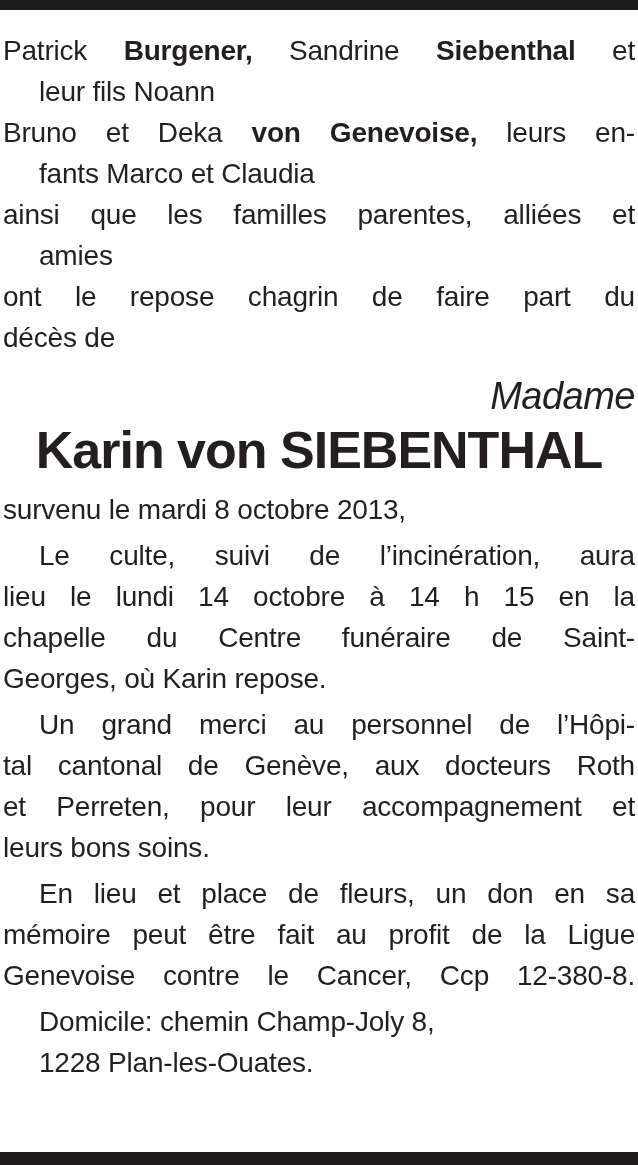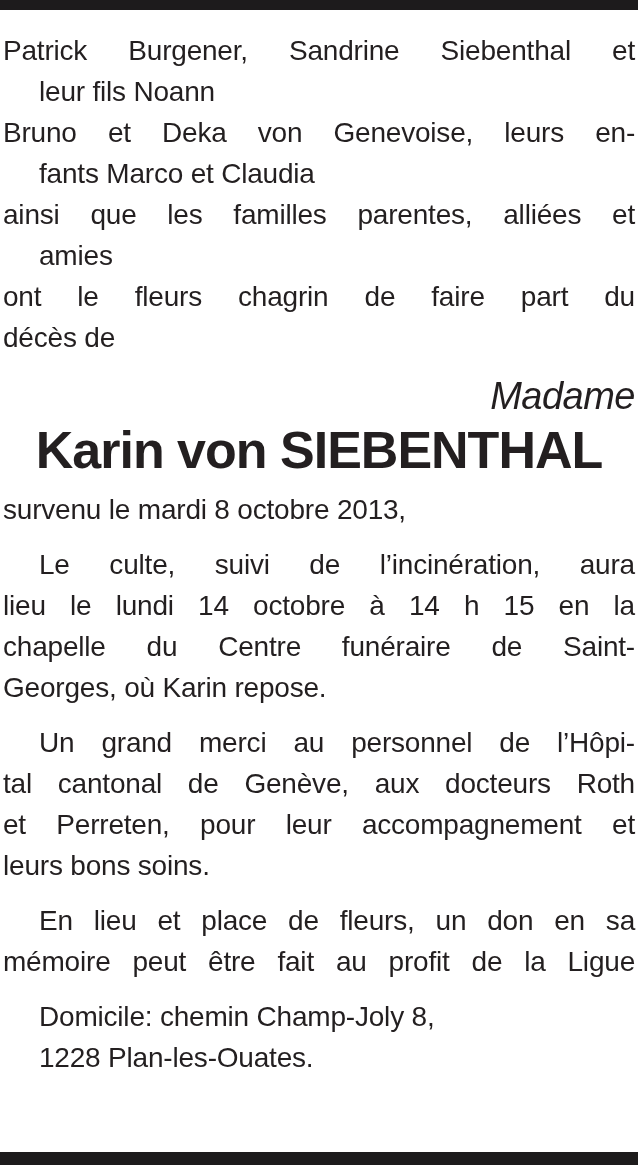--- a/index.html
+++ b/index.html
@@ -23,56 +23,56 @@
     box-sizing: border-box;
     font-size: 28px;
     line-height: 41px;
     letter-spacing: -0.2px;
     font-stretch: condensed;
   }
   .line { min-height: 41px; }
   .just { text-align: justify; text-align-last: justify; }
   .hang { padding-left: 36px; }
   .ind { text-indent: 36px; }
-  .b { font-weight: 400; margin-top: 21px; }
+  .b { font-weight: 700; margin-top: 21px; }
   .salutation {
     margin-top: 15px;
     font-size: 38px;
     line-height: 46px;
     text-align: right;
     letter-spacing: -0.5px;
     font-style: italic;
   }
   .deceased-name {
     font-size: 52px;
     line-height: 62px;
     font-weight: 700;
     text-align: center;
     letter-spacing: -1px;
   }
   .date-line { margin-top: 8px; }
-  .para { margin-top: 14px; }
+  .para { margin-top: 5px; }
 </style>
 </head>
 <body>
 
 <div class="page">
 
   <div class="rule rule-top"></div>
 
   <div class="content">
 
     <div>
       <div class="line just"><span>Patrick </span><span class="b">Burgener,</span><span> Sandrine </span><span class="b">Siebenthal</span><span> et</span></div>
       <div class="line hang">leur fils Noann</div>
       <div class="line just"><span>Bruno et Deka </span><span class="b">von Genevoise,</span><span> leurs en-</span></div>
       <div class="line hang">fants Marco et Claudia</div>
       <div class="line just">ainsi que les familles parentes, alliées et</div>
       <div class="line hang">amies</div>
-      <div class="line just">ont le fleurs chagrin de faire part du</div>
+      <div class="line just">ont le repose chagrin de faire part du</div>
       <div class="line">décès de</div>
     </div>
 
     <div class="salutation">Madame</div>
     <div class="deceased-name">Karin von SIEBENTHAL</div>
 
     <div class="line date-line">survenu le mardi 8 octobre 2013,</div>
 
     <div class="para">
       <div class="line just ind">Le culte, suivi de l’incinération, aura</div>
@@ -84,20 +84,21 @@
     <div class="para">
       <div class="line just ind">Un grand merci au personnel de l’Hôpi-</div>
       <div class="line just">tal cantonal de Genève, aux docteurs Roth</div>
       <div class="line just">et Perreten, pour leur accompagnement et</div>
       <div class="line">leurs bons soins.</div>
     </div>
 
     <div class="para">
       <div class="line just ind">En lieu et place de fleurs, un don en sa</div>
       <div class="line just">mémoire peut être fait au profit de la Ligue</div>
+      <div class="line just">Genevoise contre le Cancer, Ccp 12-380-8.</div>
     </div>
 
     <div class="para">
       <div class="line hang">Domicile: chemin Champ-Joly 8,</div>
       <div class="line hang">1228 Plan-les-Ouates.</div>
     </div>
 
 
   </div>
 

